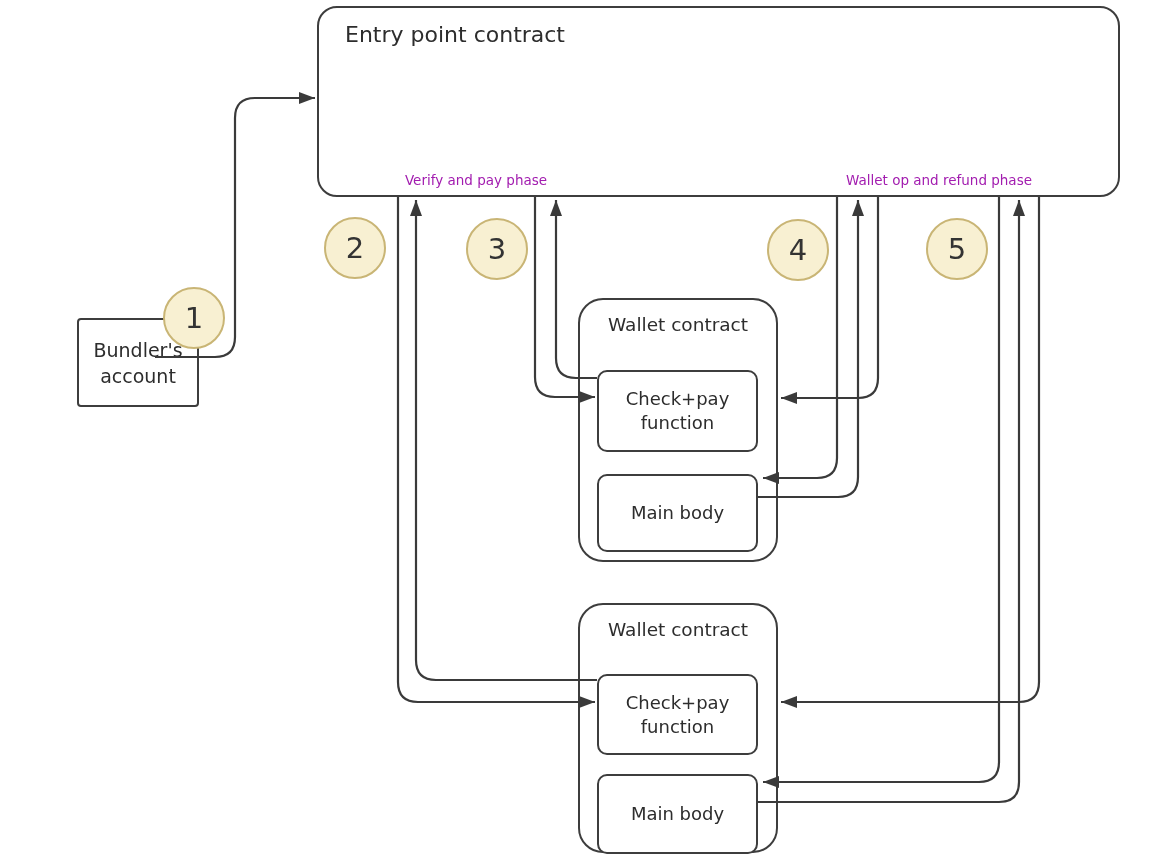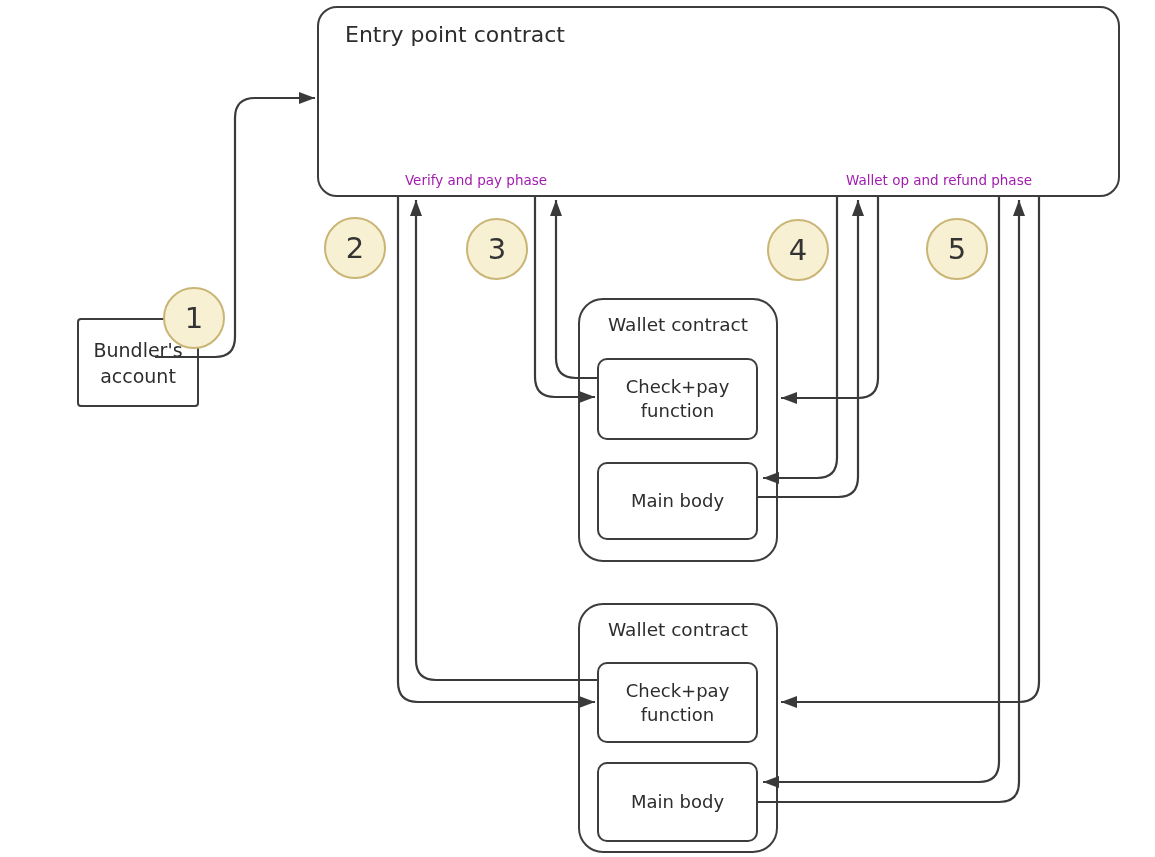--- a/index.html
+++ b/index.html
@@ -64,20 +64,21 @@
   }
   .inner-box{
     position:absolute;left:17px;width:161px;
     border:2px solid var(--box-border);
     border-radius:10px;
     background:#ffffff;
     display:flex;align-items:center;justify-content:center;
     text-align:center;
     font-size:18px;line-height:24px;
     padding:15px 12px;
+    margin-top:12px;
   }
   .checkpay-upper{top:58px;height:82px;}
   .mainbody-upper{top:162px;height:78px;}
   .checkpay-lower{top:57px;height:81px;}
   .mainbody-lower{top:157px;height:80px;}
 
   .badge{
     position:absolute;
     width:62px;height:62px;
     border-radius:50%;

